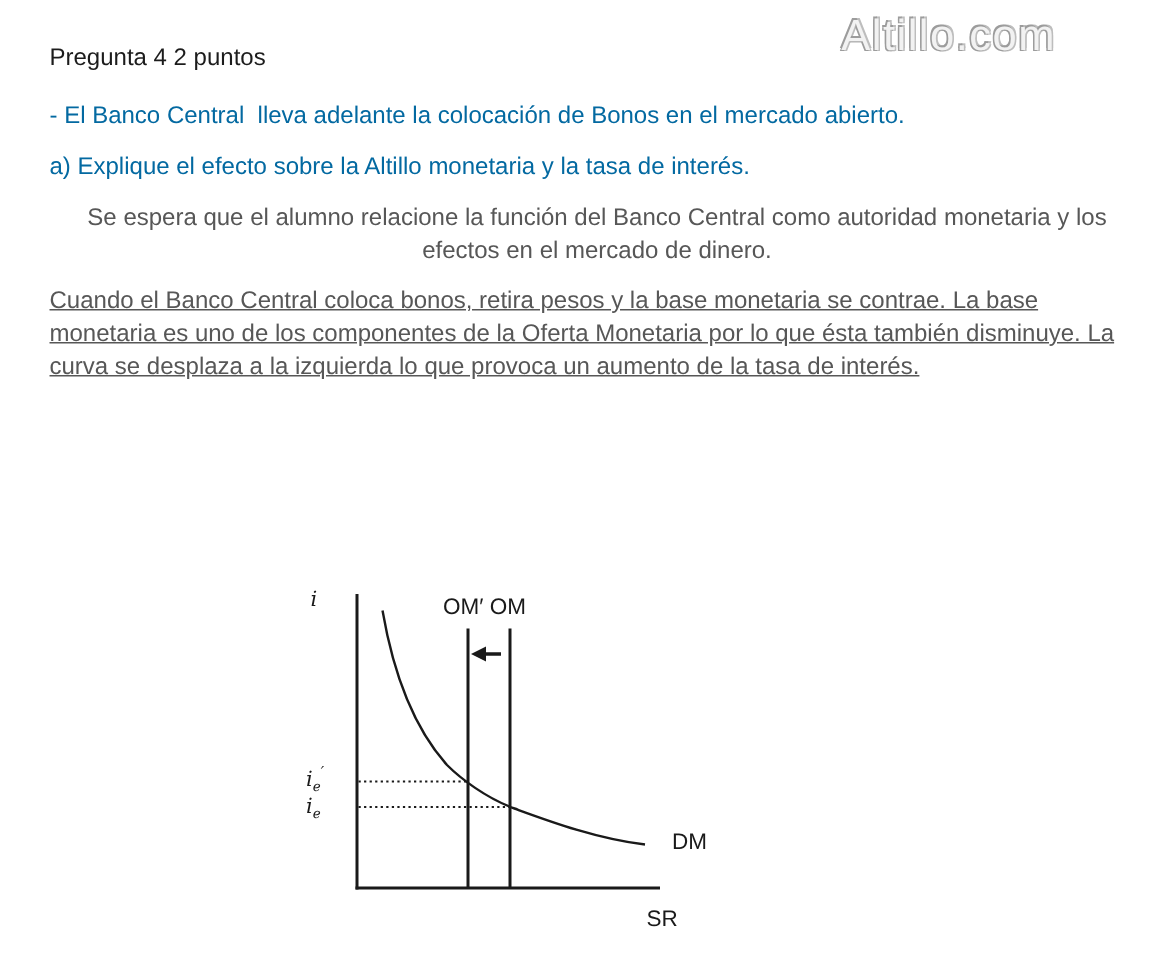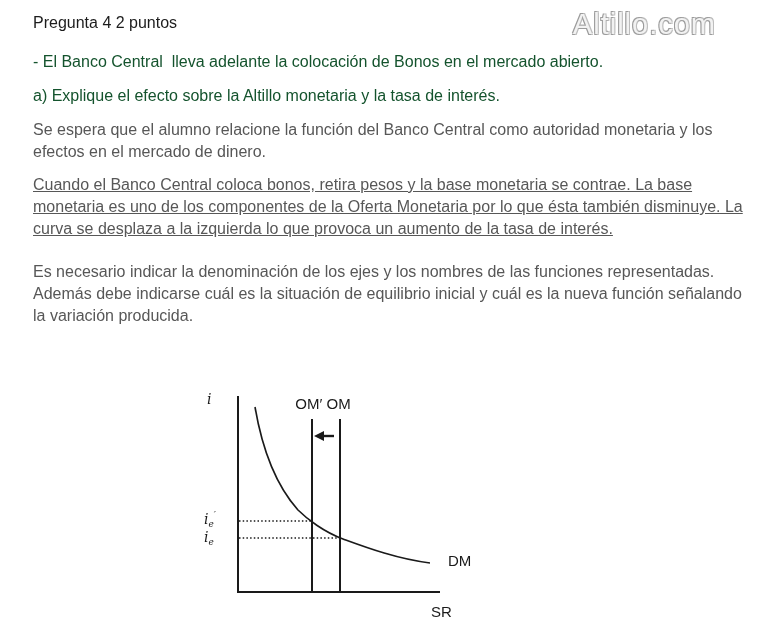--- a/index.html
+++ b/index.html
@@ -3,38 +3,38 @@
 <meta charset="utf-8">
 <style>
   html,body { margin:0; padding:0; background:#ffffff; }
   .page {
     position:relative;
     width:780px; height:644px;
     background:#ffffff;
     font-family:"Liberation Sans", sans-serif;
     overflow:hidden;
   }
-  .content { padding:12px 30px 0 33px; }
+  .content { padding:28px 30px 0 33px; }
   .title {
     font-size:16px; line-height:22px; color:#1c1c1c;
     margin:0 0 17px 0;
   }
   .watermark {
-    position:absolute; top:9px; right:64px;
+    position:absolute; top:9px; right:76px;
     font-size:29px; line-height:30px; letter-spacing:1px;
     color:#f2f2f2;
     text-shadow:-1px -1px 0 #9c9c9c, 1px -1px 0 #bdbdbd,
                 -1px 1px 0 #9c9c9c, 1px 1px 0 #bdbdbd;
   }
   p { max-width:716px; font-size:16px; line-height:22px; }
-  .heading { color:#14532d; }
+  .heading { color:#0369a1; }
   .bodytext { color:#575757; }
   .intro   { margin:0 0 12px 0; white-space:pre-wrap; }
   .h-a     { margin:0 0 12px 0; }
-  .p-a1    { margin:0 0 11px 0; }
+  .p-a1    { margin:0 0 11px 13px;text-align:center; }
   .p-a2    { margin:0 0 21px 0;text-decoration:underline; }
   .h-b     { margin:0 0 16px 0; }
   .p-b     { margin:0; }
   .diagram {
     position:absolute; left:185px; top:390px;
     width:310px; height:250px;
   }
   .diagram svg { display:block; }
   .ink  { stroke:#1a1a1a; }
   .lbl  { font-family:"Liberation Sans", sans-serif; font-size:15px; fill:#1a1a1a; }
@@ -53,21 +53,20 @@
 
     <p class="heading intro">- El Banco Central  lleva adelante la colocación de Bonos en el mercado abierto.</p>
 
     <p class="heading h-a">a) Explique el efecto sobre la Altillo monetaria y la tasa de interés.</p>
 
     <p class="bodytext p-a1">Se espera que el alumno relacione la función del Banco Central como autoridad monetaria y los efectos en el mercado de dinero.</p>
 
     <p class="bodytext p-a2">Cuando el Banco Central coloca bonos, retira pesos y la base monetaria se contrae. La base monetaria es uno de los componentes de la Oferta Monetaria por lo que ésta también disminuye. La curva se desplaza a la izquierda lo que provoca un aumento de la tasa de interés.</p>
 
 
-    <p class="bodytext p-b">Es necesario indicar la denominación de los ejes y los nombres de las funciones representadas. Además debe indicarse cuál es la situación de equilibrio inicial y cuál es la nueva función señalando la variación producida.</p>
   </div>
 
   <div class="diagram">
     <svg width="310" height="250" viewBox="0 0 310 250">
 
       <line class="ink" x1="53" y1="6" x2="53" y2="203" stroke-width="2"></line>
       <line class="ink" x1="52" y1="202" x2="255" y2="202" stroke-width="2"></line>
 
       <line class="ink" x1="127" y1="29" x2="127" y2="202" stroke-width="2"></line>
       <line class="ink" x1="155" y1="29" x2="155" y2="202" stroke-width="2"></line>

